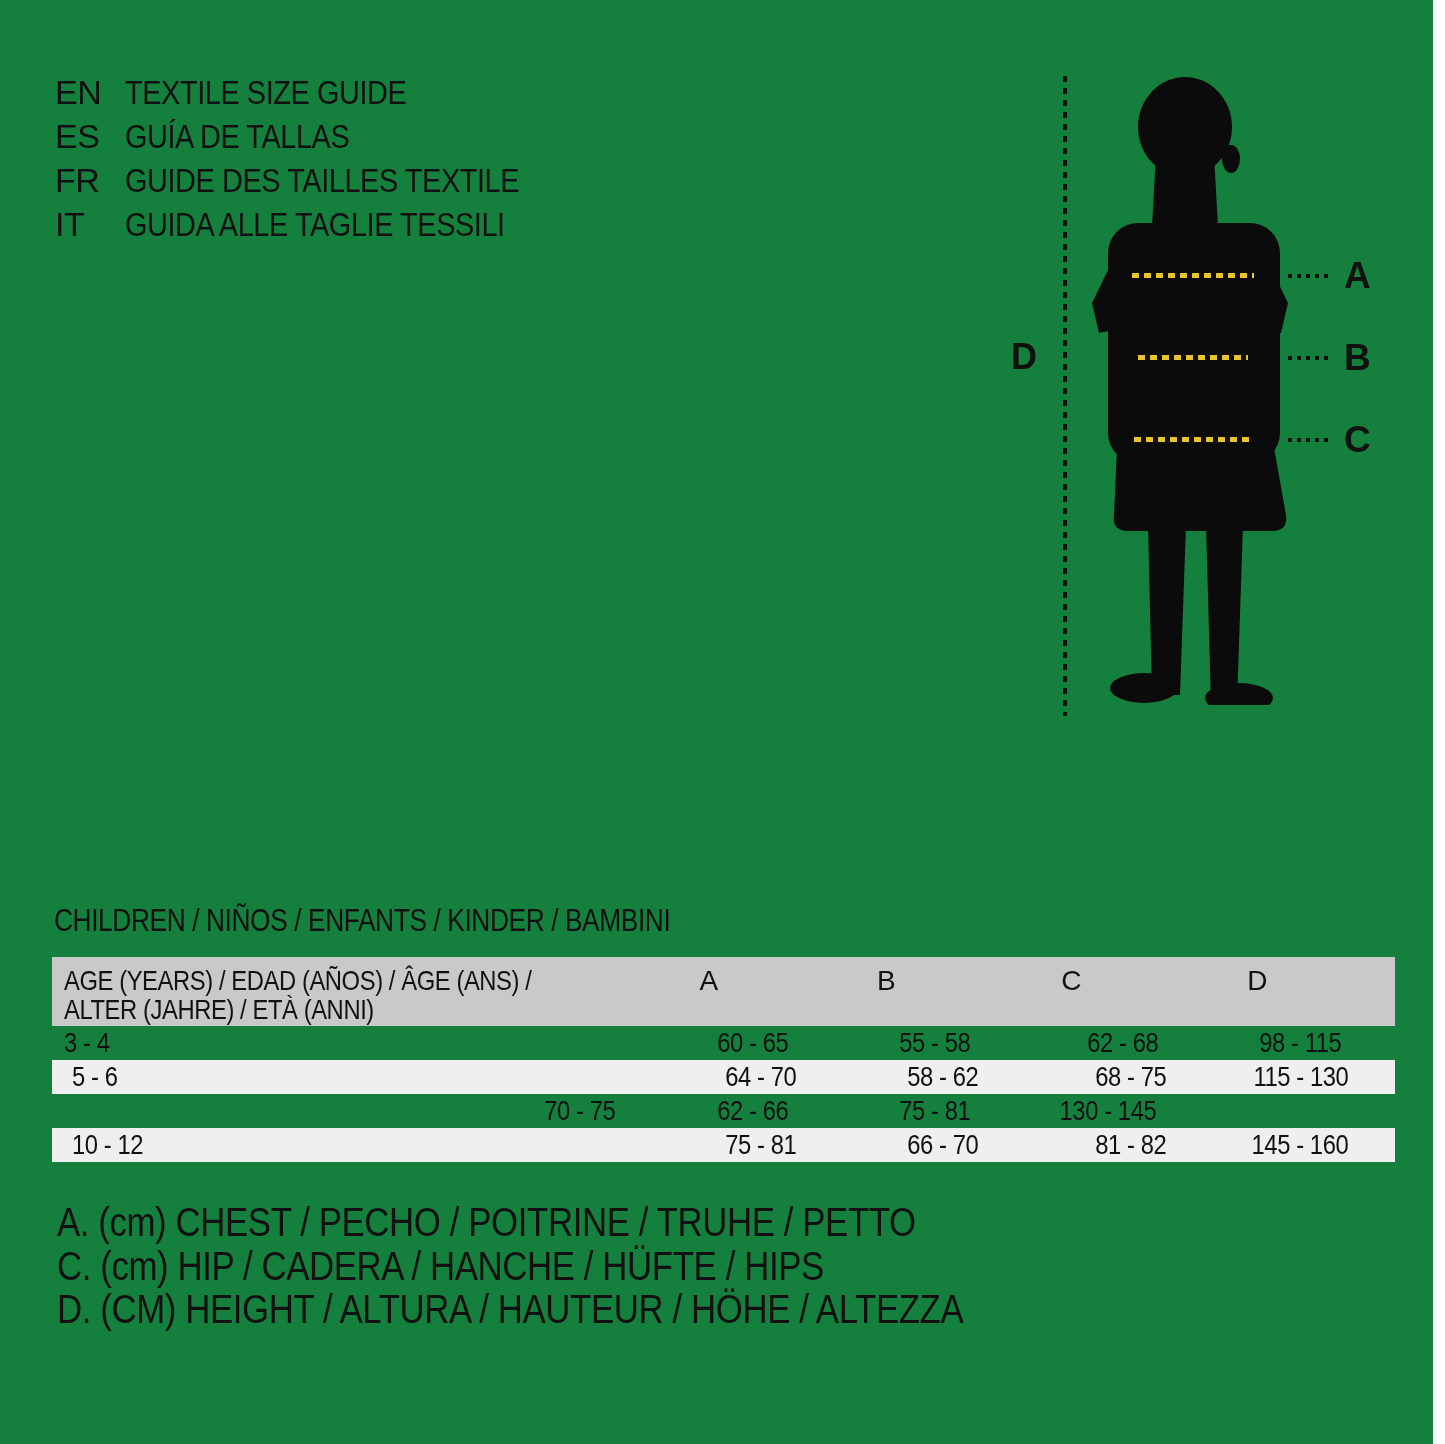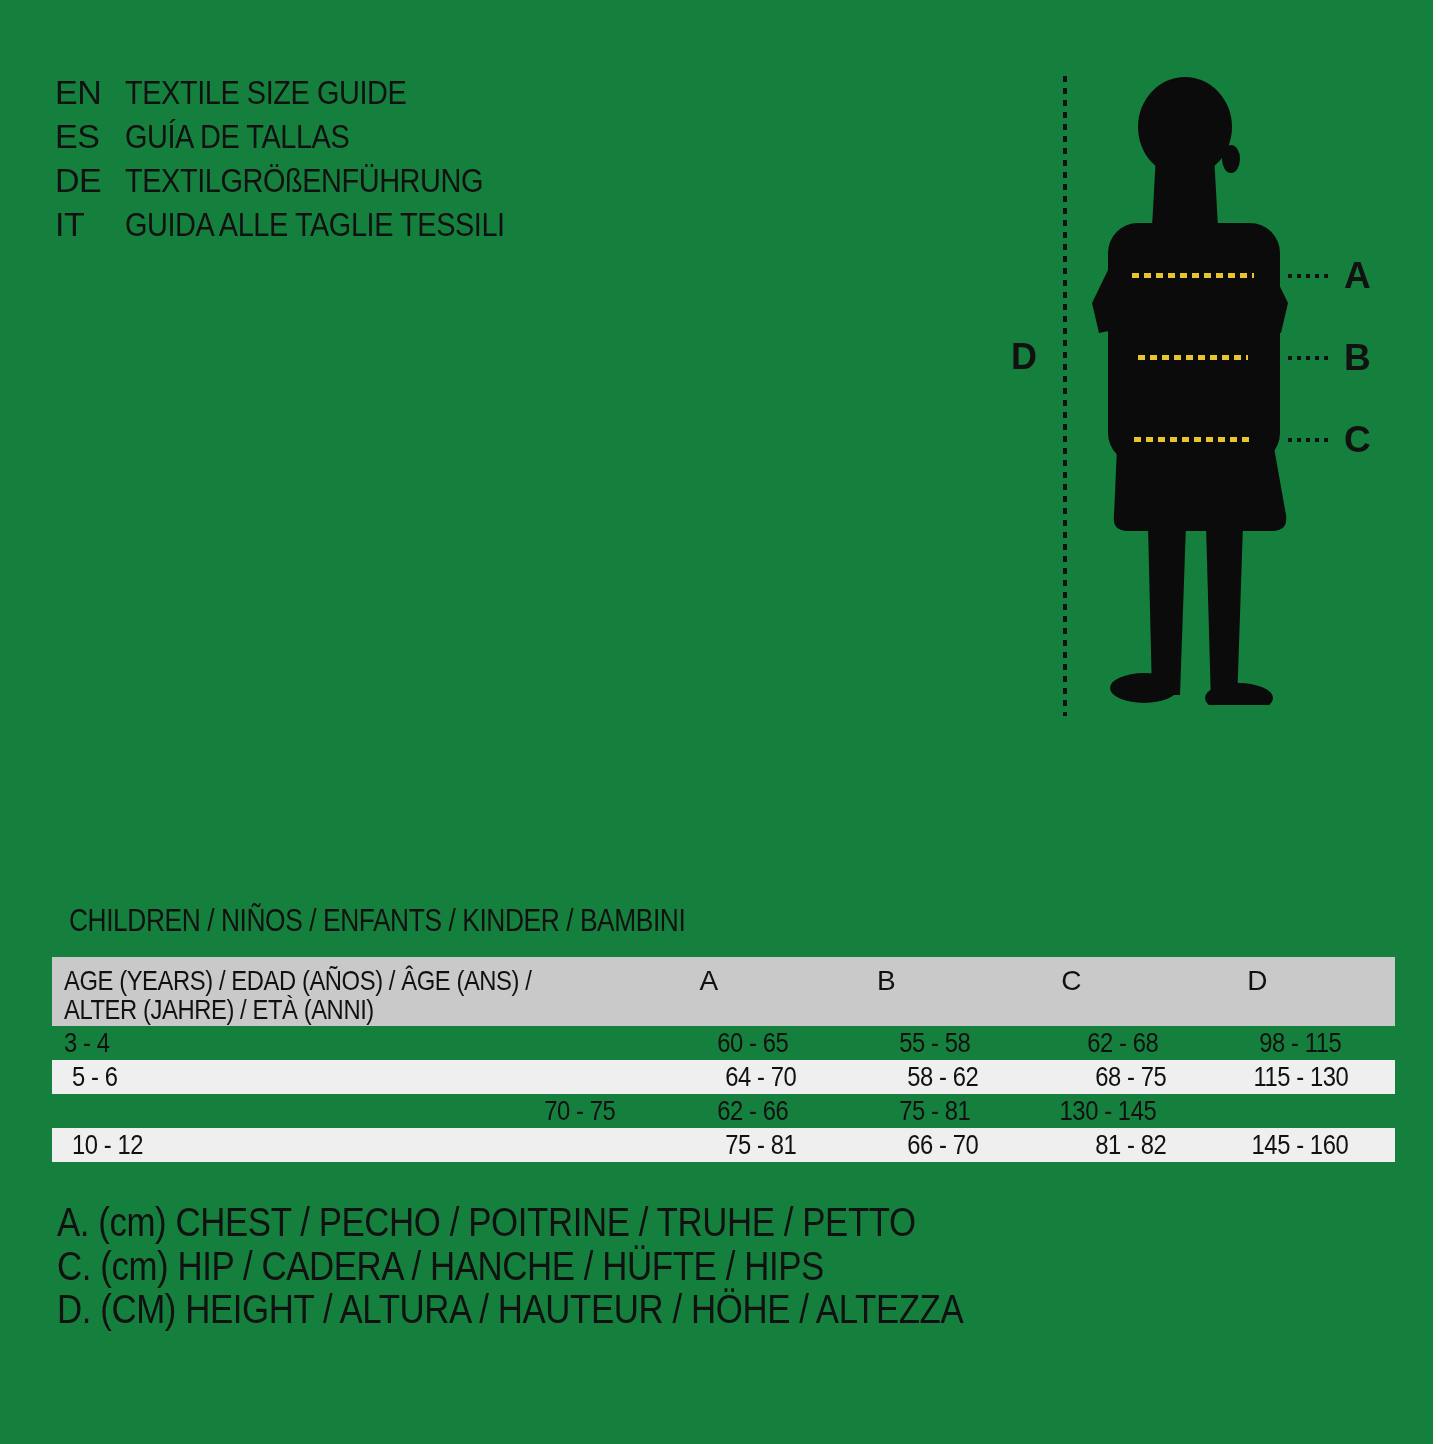--- a/index.html
+++ b/index.html
@@ -37,21 +37,21 @@
   .dash-c{left:1134px;top:437px;width:120px;}
   .dot-x{position:absolute;height:4px;
     background:repeating-linear-gradient(to right,var(--ink) 0 4px,transparent 4px 9px);}
   .dot-a{left:1288px;top:274px;width:44px;}
   .dot-b{left:1288px;top:356px;width:44px;}
   .dot-c{left:1288px;top:438px;width:44px;}
   .m-label{position:absolute;left:1344px;width:40px;font-size:37px;font-weight:700;line-height:44px;}
   .m-a{top:254px;} .m-b{top:336px;} .m-c{top:418px;}
 
   
-  .children-title{position:absolute;left:69px;top:905px;font-size:31px;line-height:32px;letter-spacing:-0.5px;}
+  .children-title{position:absolute;left:54px;top:905px;font-size:31px;line-height:32px;letter-spacing:-0.5px;}
   .size-table{position:absolute;left:52px;top:957px;width:1343px;font-size:28px;letter-spacing:-0.5px;}
   .t-grid{display:grid;grid-template-columns:570px 173px 182px 188px 184px 46px;}
   .t-header{background:var(--hdr-gray);height:69px;}
   .t-header .age-cell{padding:10px 0 0 12px;line-height:28.5px;}
   .t-header .col-letter{text-align:center;padding-top:10px;line-height:28.5px;}
   .t-row{height:34px;line-height:34px;}
   .t-row.striped{background:var(--stripe);padding-left:8px;}
   .t-row .age-cell{padding-left:12px;}
   .t-row .num-cell{text-align:right;}
 
@@ -65,21 +65,21 @@
 <div class="canvas">
 
   <div class="lang-list">
     <div class="lang-row">
       <span class="lang-code">EN</span><span class="cx">TEXTILE SIZE GUIDE</span>
     </div>
     <div class="lang-row">
       <span class="lang-code">ES</span><span class="cx">GUÍA DE TALLAS</span>
     </div>
     <div class="lang-row">
-      <span class="lang-code">DE</span><span class="cx">TEXTILGRÖßENFÜHRUNG</span>
+      <span class="lang-code">FR</span><span class="cx">GUIDE DES TAILLES TEXTILE</span>
     </div>
     <div class="lang-row">
       <span class="lang-code">IT</span><span class="cx">GUIDA ALLE TAGLIE TESSILI</span>
     </div>
   </div>
 
 
   <div class="v-dotted"></div>
   <div class="d-label">D</div>
 

